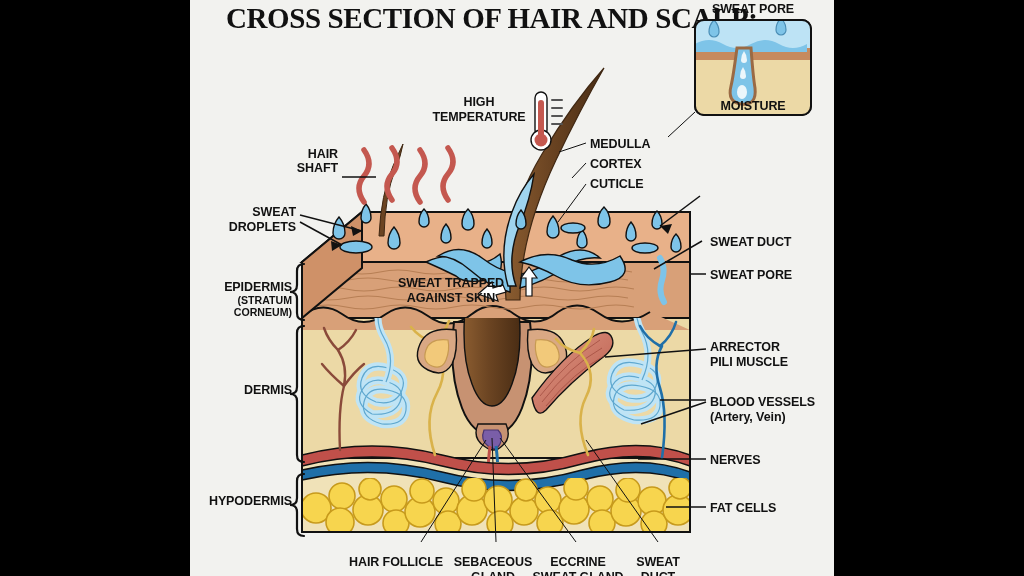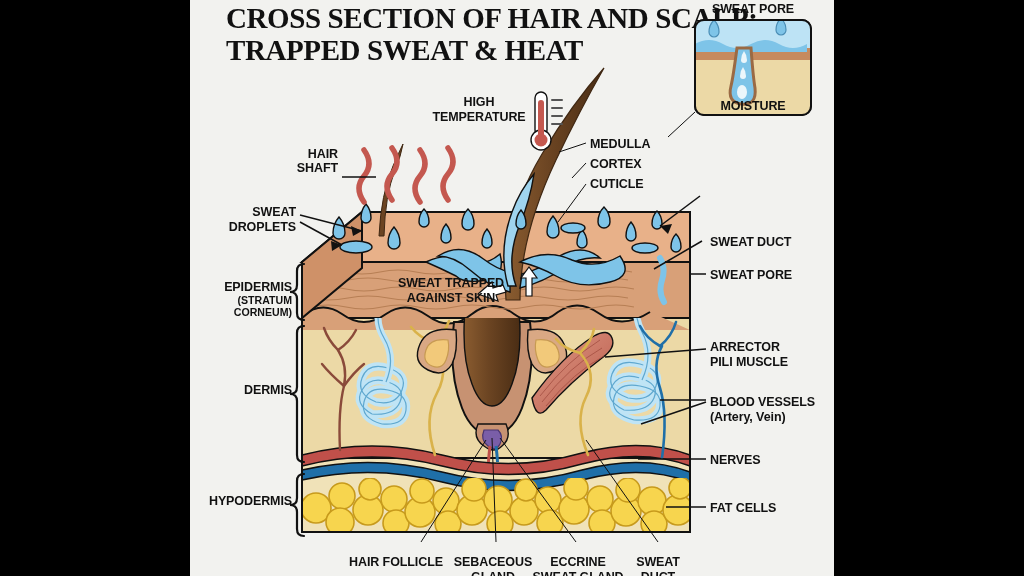--- a/index.html
+++ b/index.html
@@ -24,21 +24,20 @@
   .ol1{stroke:#111;stroke-width:1.4;}
 </style>
 </head>
 <body>
 
 <div id="stage">
   <div id="content">
 
     <div id="title">
       <span>CROSS SECTION OF HAIR AND SCALP:</span>
-      <span class="l2">TRAPPED SWEAT &amp; HEAT</span>
     </div>
 
     <svg width="644" height="576" viewBox="0 0 644 576">
       <defs>
         <clipPath id="epiClip">
           <path d="M112,262 L112,322 L500,322 L500,262 Z"></path>
         </clipPath>
         <clipPath id="dermClip">
           <path d="M112,318 L112,462 L500,462 L500,318 Z"></path>
         </clipPath>

